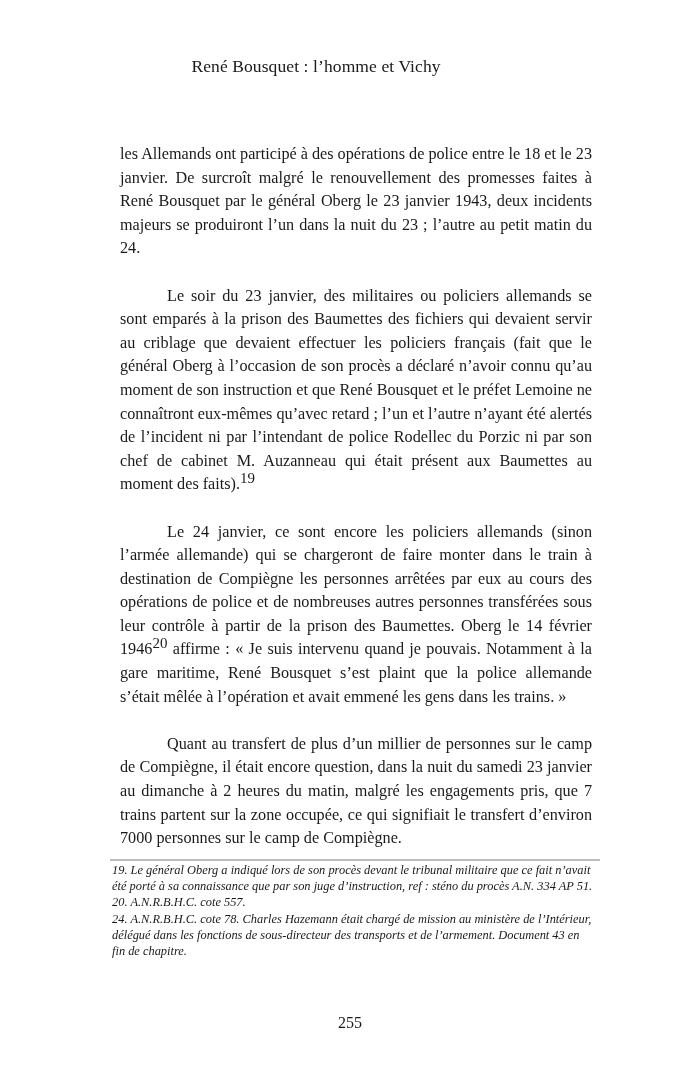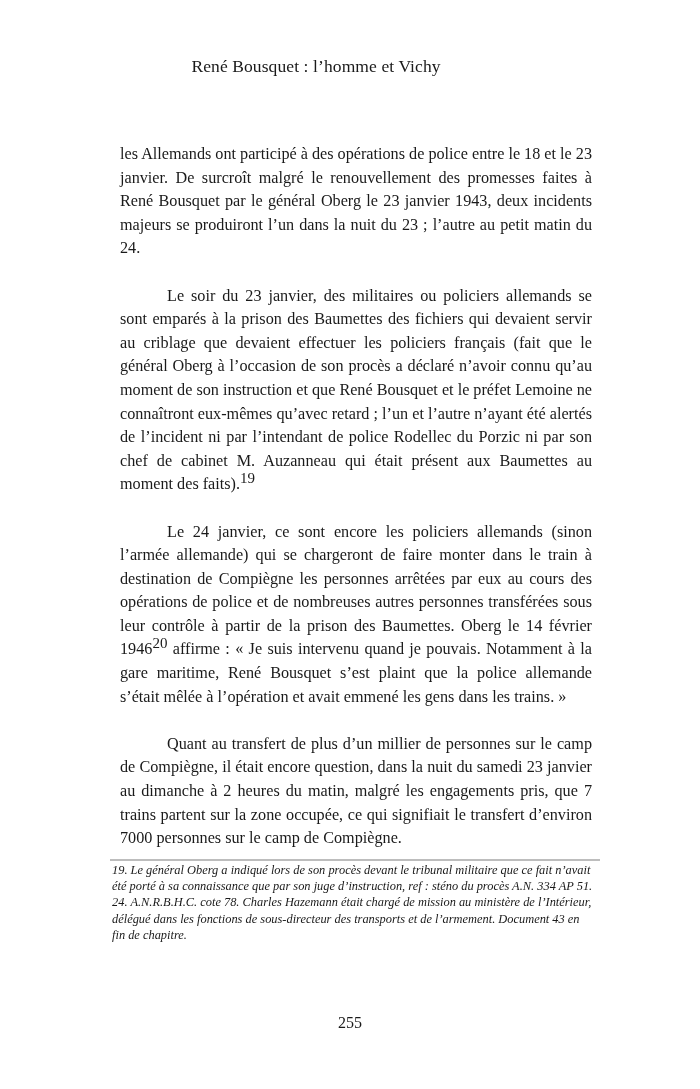--- a/index.html
+++ b/index.html
@@ -102,18 +102,22 @@
 </div>
 
 <div class="rule"></div>
 
 <div class="footnotes">
   <p class="fn">
     <span>19.</span>
     <span>Le général Oberg a indiqué lors de son procès devant le tribunal militaire que ce fait n’avait été porté à sa connaissance que par son juge d’instruction, ref : sténo du procès A.N. 334 AP 51.</span>
   </p>
   <p class="fn">
+    <span>20.</span>
+    <span>A.N.R.B.H.C. cote 557.</span>
+  </p>
+  <p class="fn">
     <span>24.</span>
     <span>A.N.R.B.H.C. cote 78. Charles Hazemann était chargé de mission au ministère de l’Intérieur, délégué dans les fonctions de sous-directeur des transports et de l’armement. Document 43 en fin de chapitre.</span>
   </p>
 </div>
 
 <div class="page-number">255</div>
 
 </body></html>

